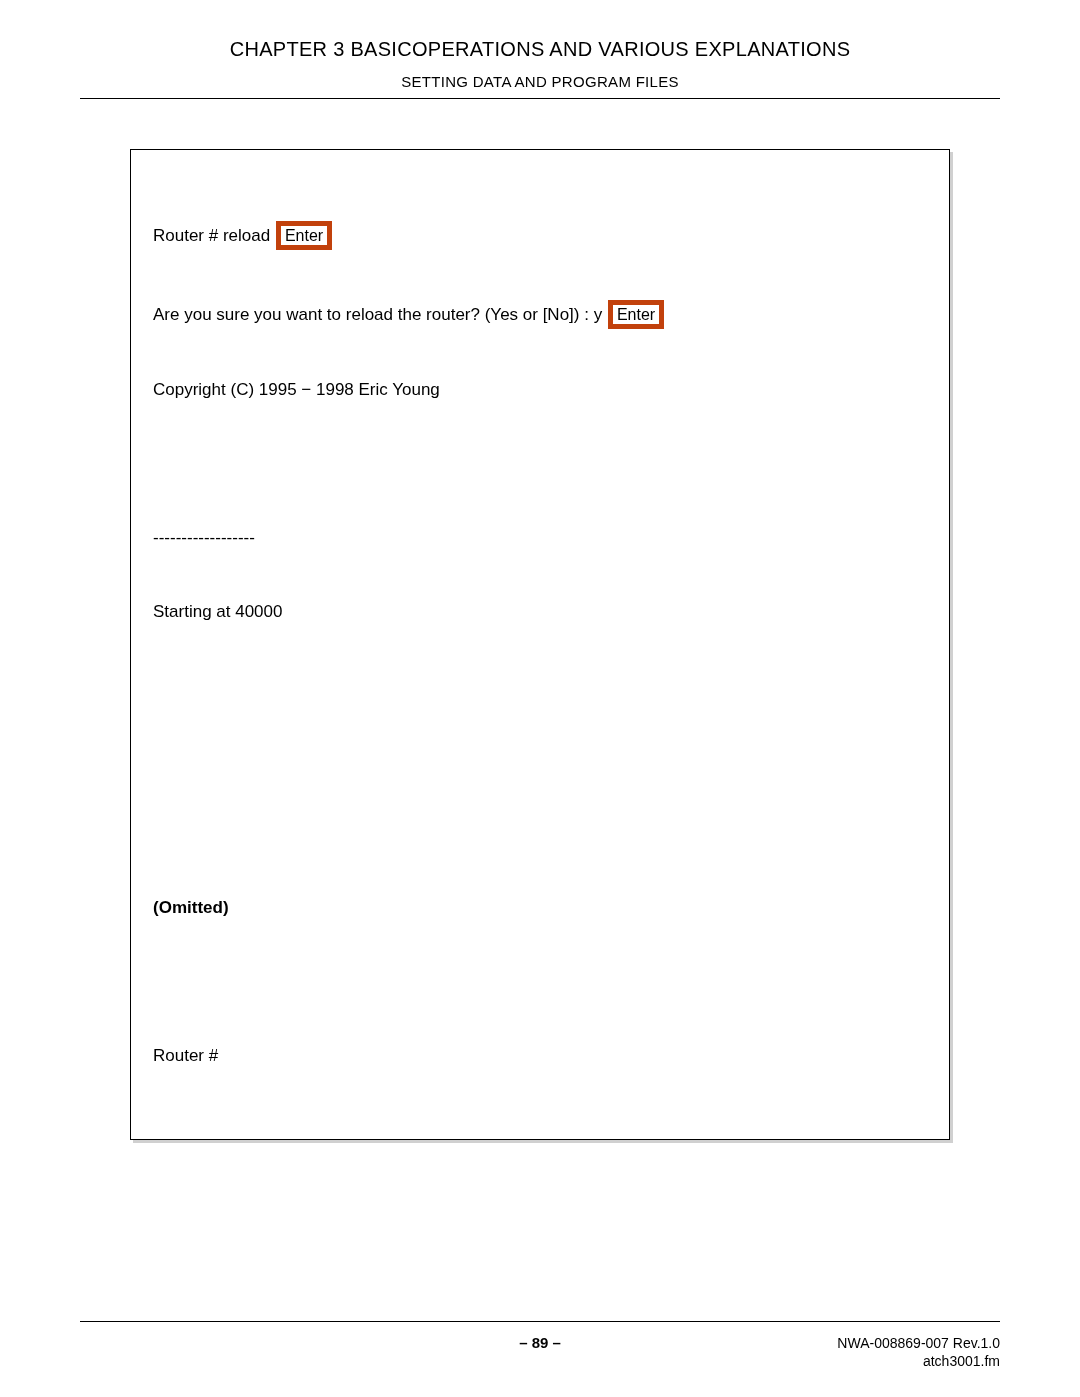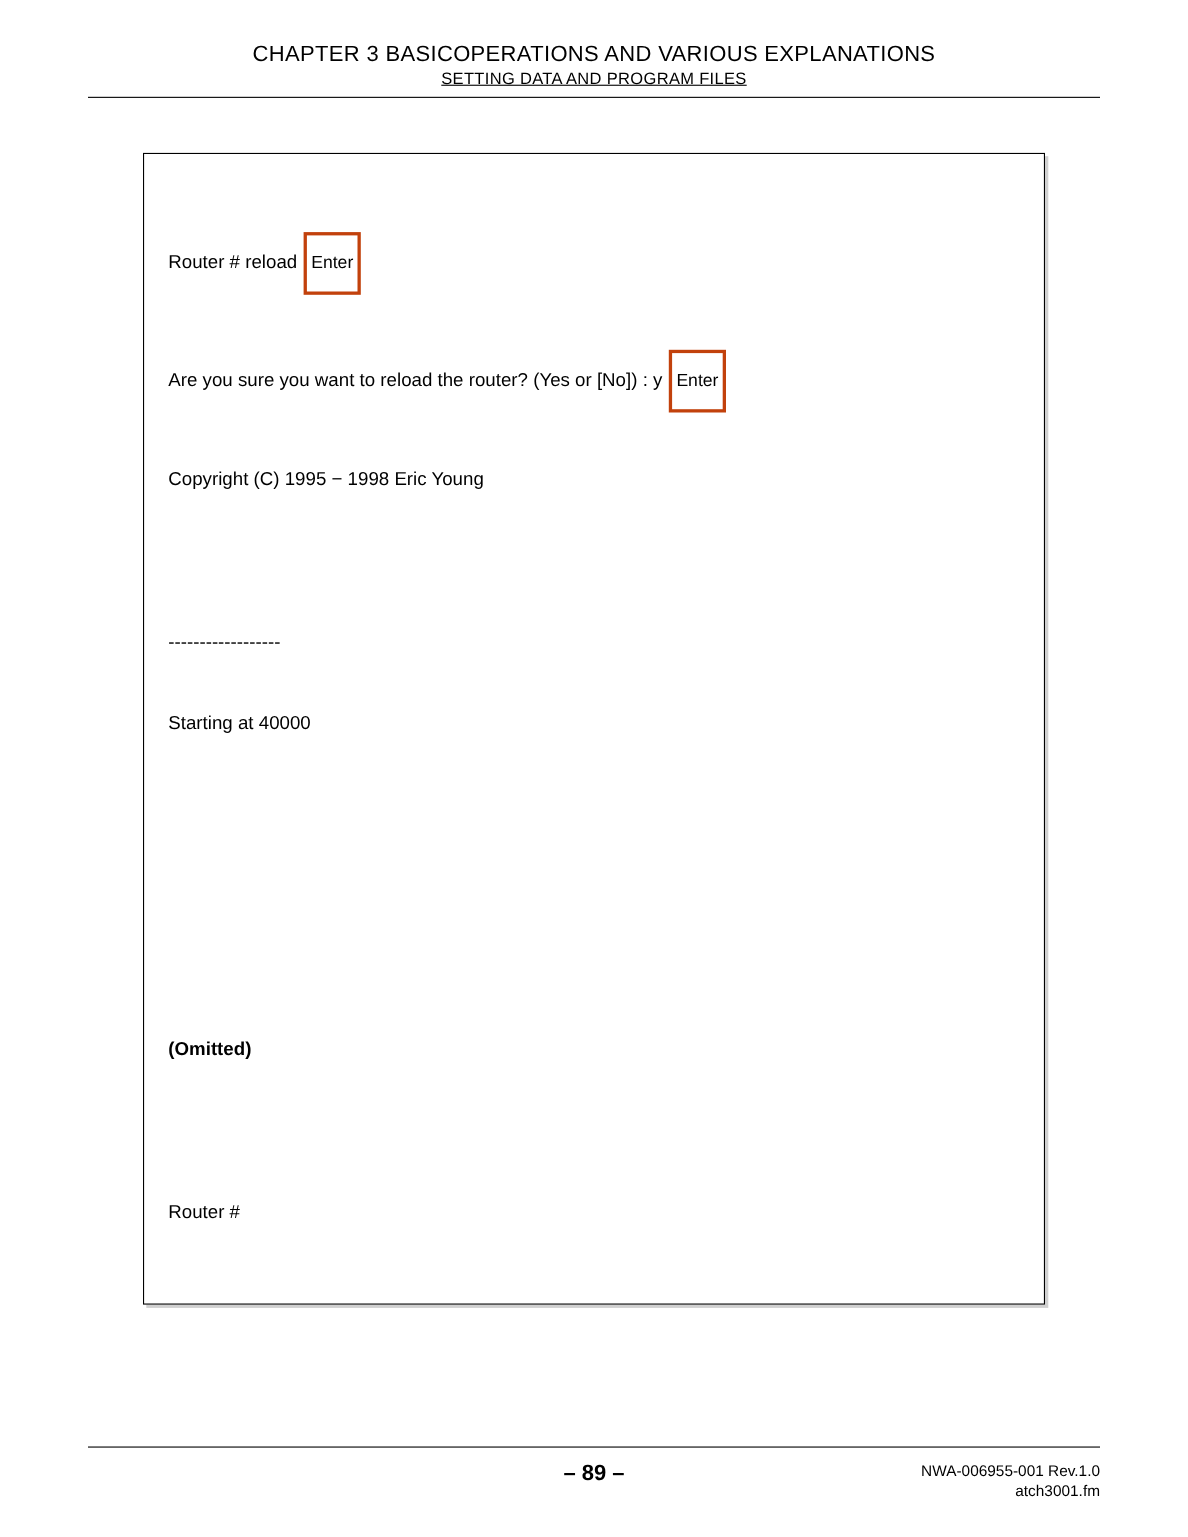--- a/index.html
+++ b/index.html
@@ -18,22 +18,21 @@
     text-align: center;
     margin-bottom: 6px;
   }
   .chapter-title {
     font-size: 20px;
     letter-spacing: 0.3px;
   }
   .section-title {
     font-size: 15px;
     letter-spacing: 0.3px;
-    margin-top: 2px;
-    text-decoration: underline;
+    margin-top: 12px;
   }
   .hr {
     border: none;
     border-top: 1.5px solid #000;
     margin-top: 8px;
     margin-bottom: 50px;
   }
   .terminal-box {
     border: 1px solid #000;
     margin: 0 50px 30px 50px;
@@ -41,22 +40,22 @@
     font-size: 17px;
     line-height: 1.45;
     box-shadow: 3px 3px 0 #d0d0d0;
     background: #fff;
     white-space: pre-wrap;
   }
   .terminal-box .line {
     display: block;
   }
   .key {
-    border: 3px solid #c2410c;
-    padding: 16px 4px;
+    border: 5px solid #c2410c;
+    padding: 0 4px;
     font-size: 16px;
     display: inline-block;
     line-height: 1.2;
     margin: 0 1px;
   }
   .bold { font-weight: bold; text-align: center; }
   .footer {
     position: absolute;
     left: 80px;
     right: 80px;
@@ -67,21 +66,21 @@
     border-top: 1.5px solid #000;
     margin-bottom: 12px;
   }
   .footer-row {
     position: relative;
     font-size: 14px;
   }
   .footer-center {
     text-align: center;
     font-weight: bold;
-    font-size: 20px;
+    font-size: 15px;
   }
   .footer-right {
     position: absolute;
     right: 0;
     top: 0;
     text-align: right;
     font-size: 14px;
     line-height: 1.3;
   }
 </style>
@@ -111,17 +110,17 @@
     <span class="line"><span>Router # </span></span>
   </div>
 
 </div>
 
 <div class="footer">
   <hr class="footer-hr">
   <div class="footer-row">
     <div class="footer-center">– 89 –</div>
     <div class="footer-right">
-      <div>NWA-006955-001 Rev.1.0</div>
+      <div>NWA-008869-007 Rev.1.0</div>
       <div>atch3001.fm</div>
     </div>
   </div>
 </div>
 
 </body></html>

